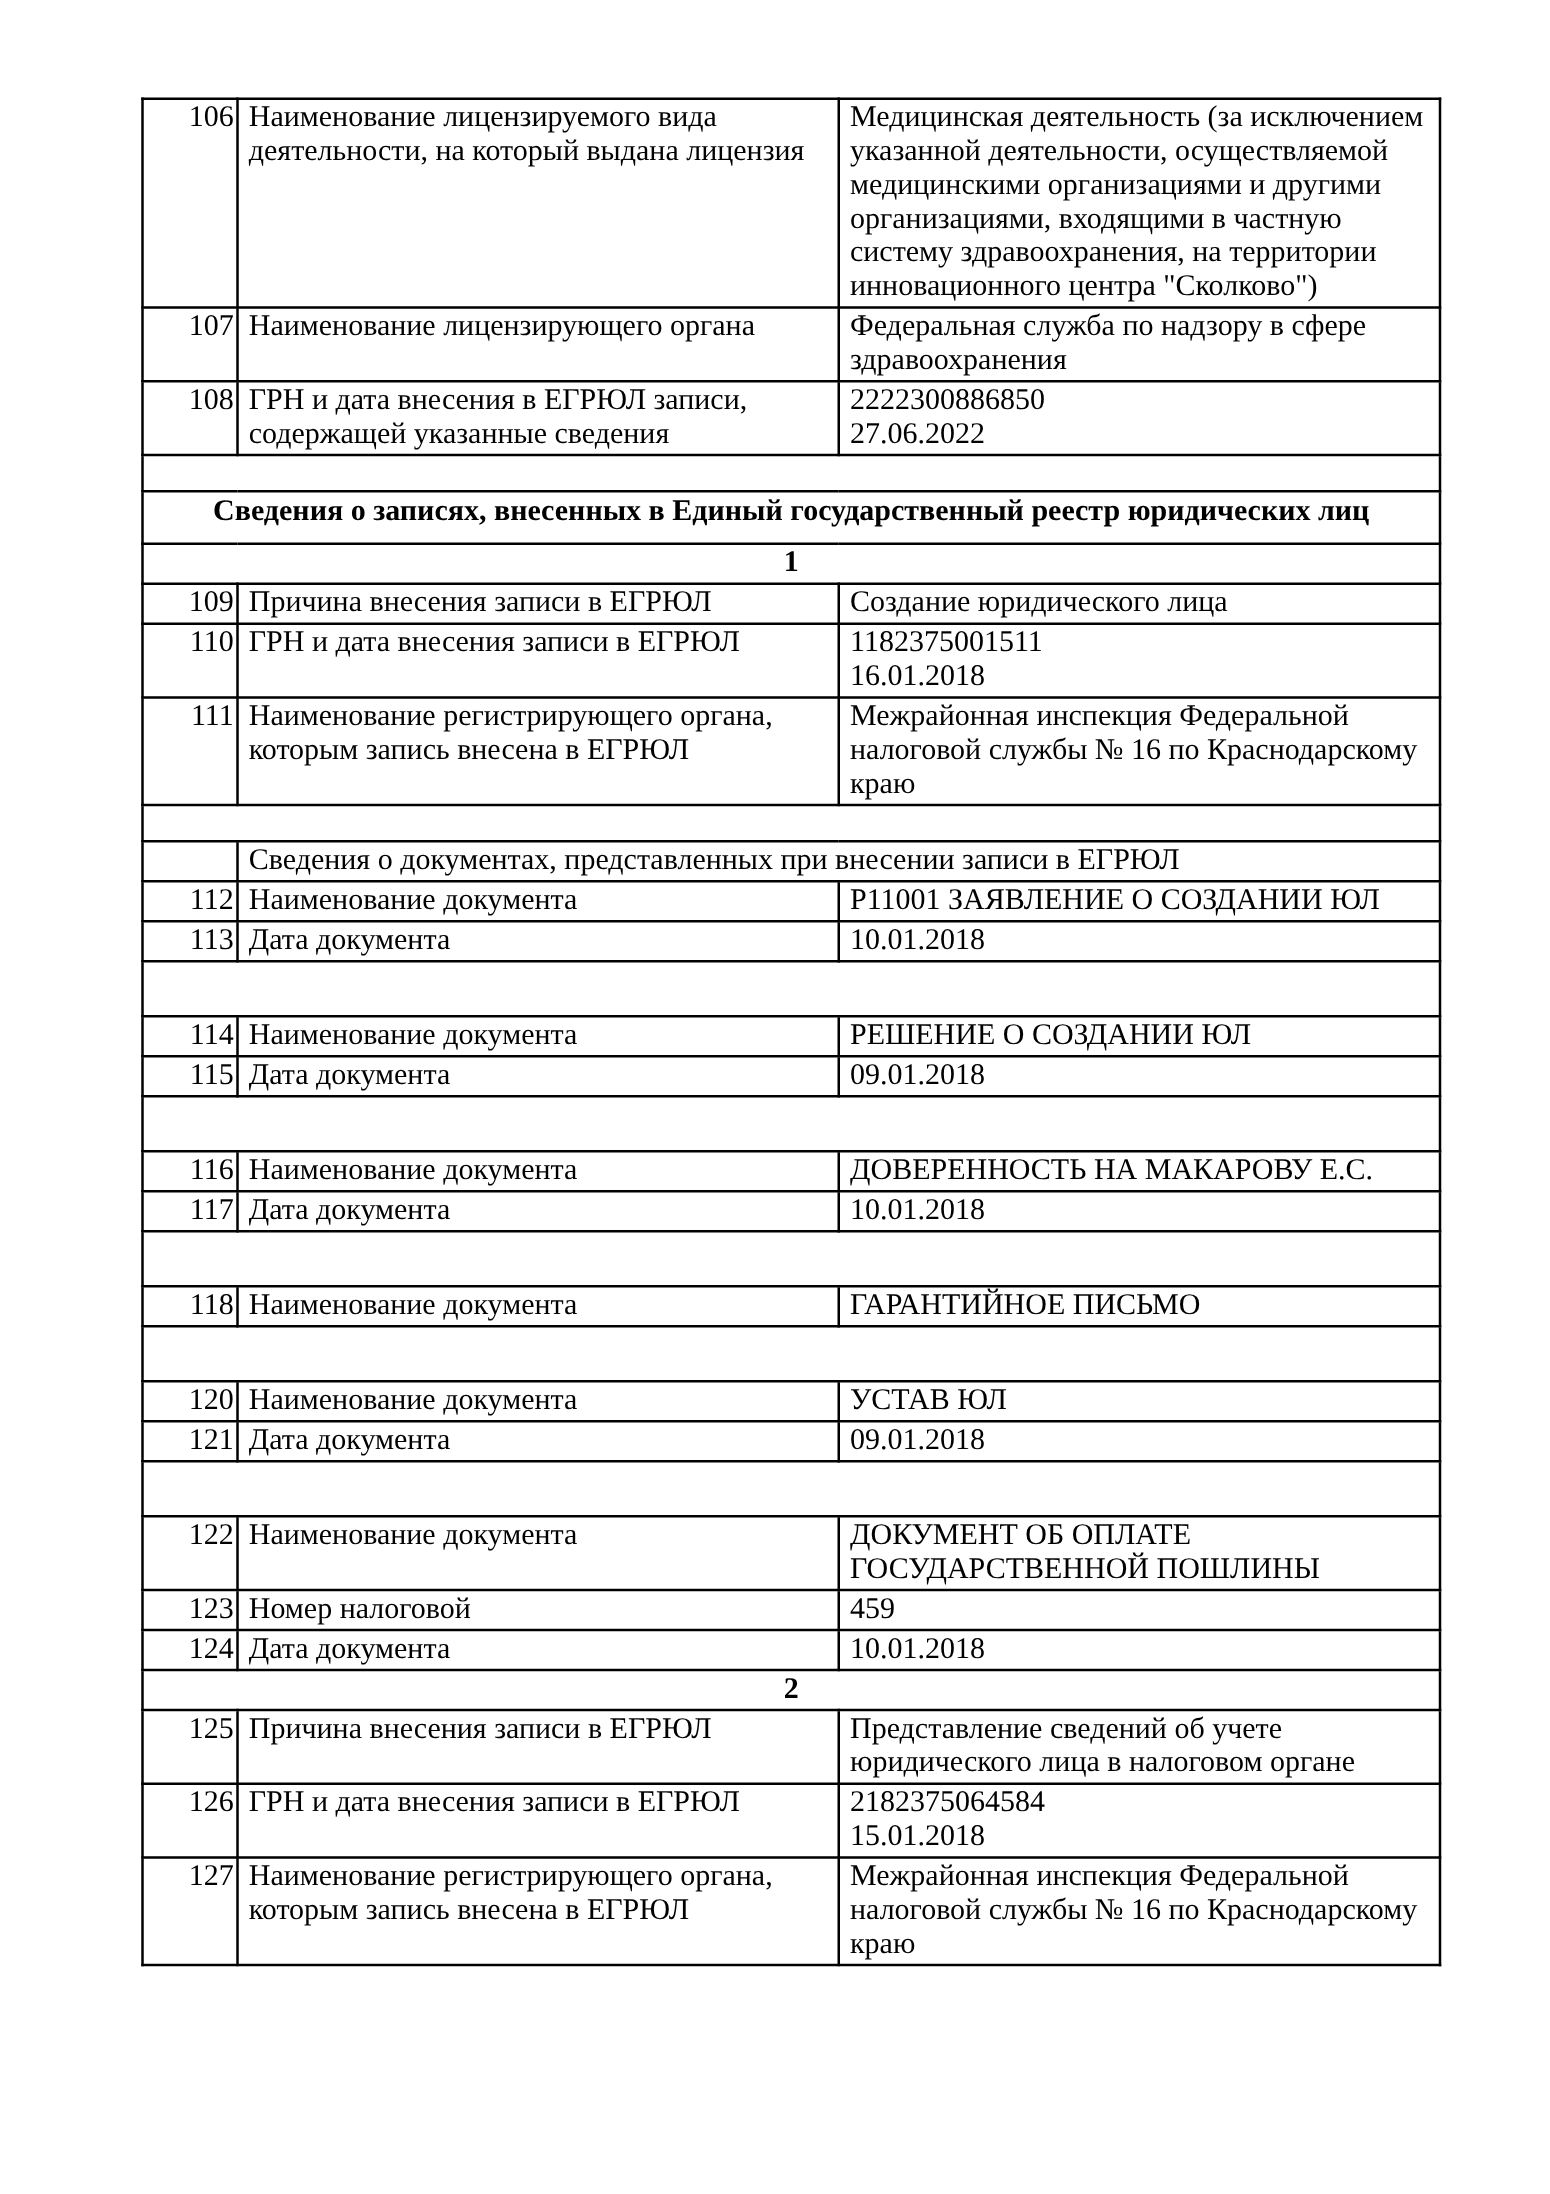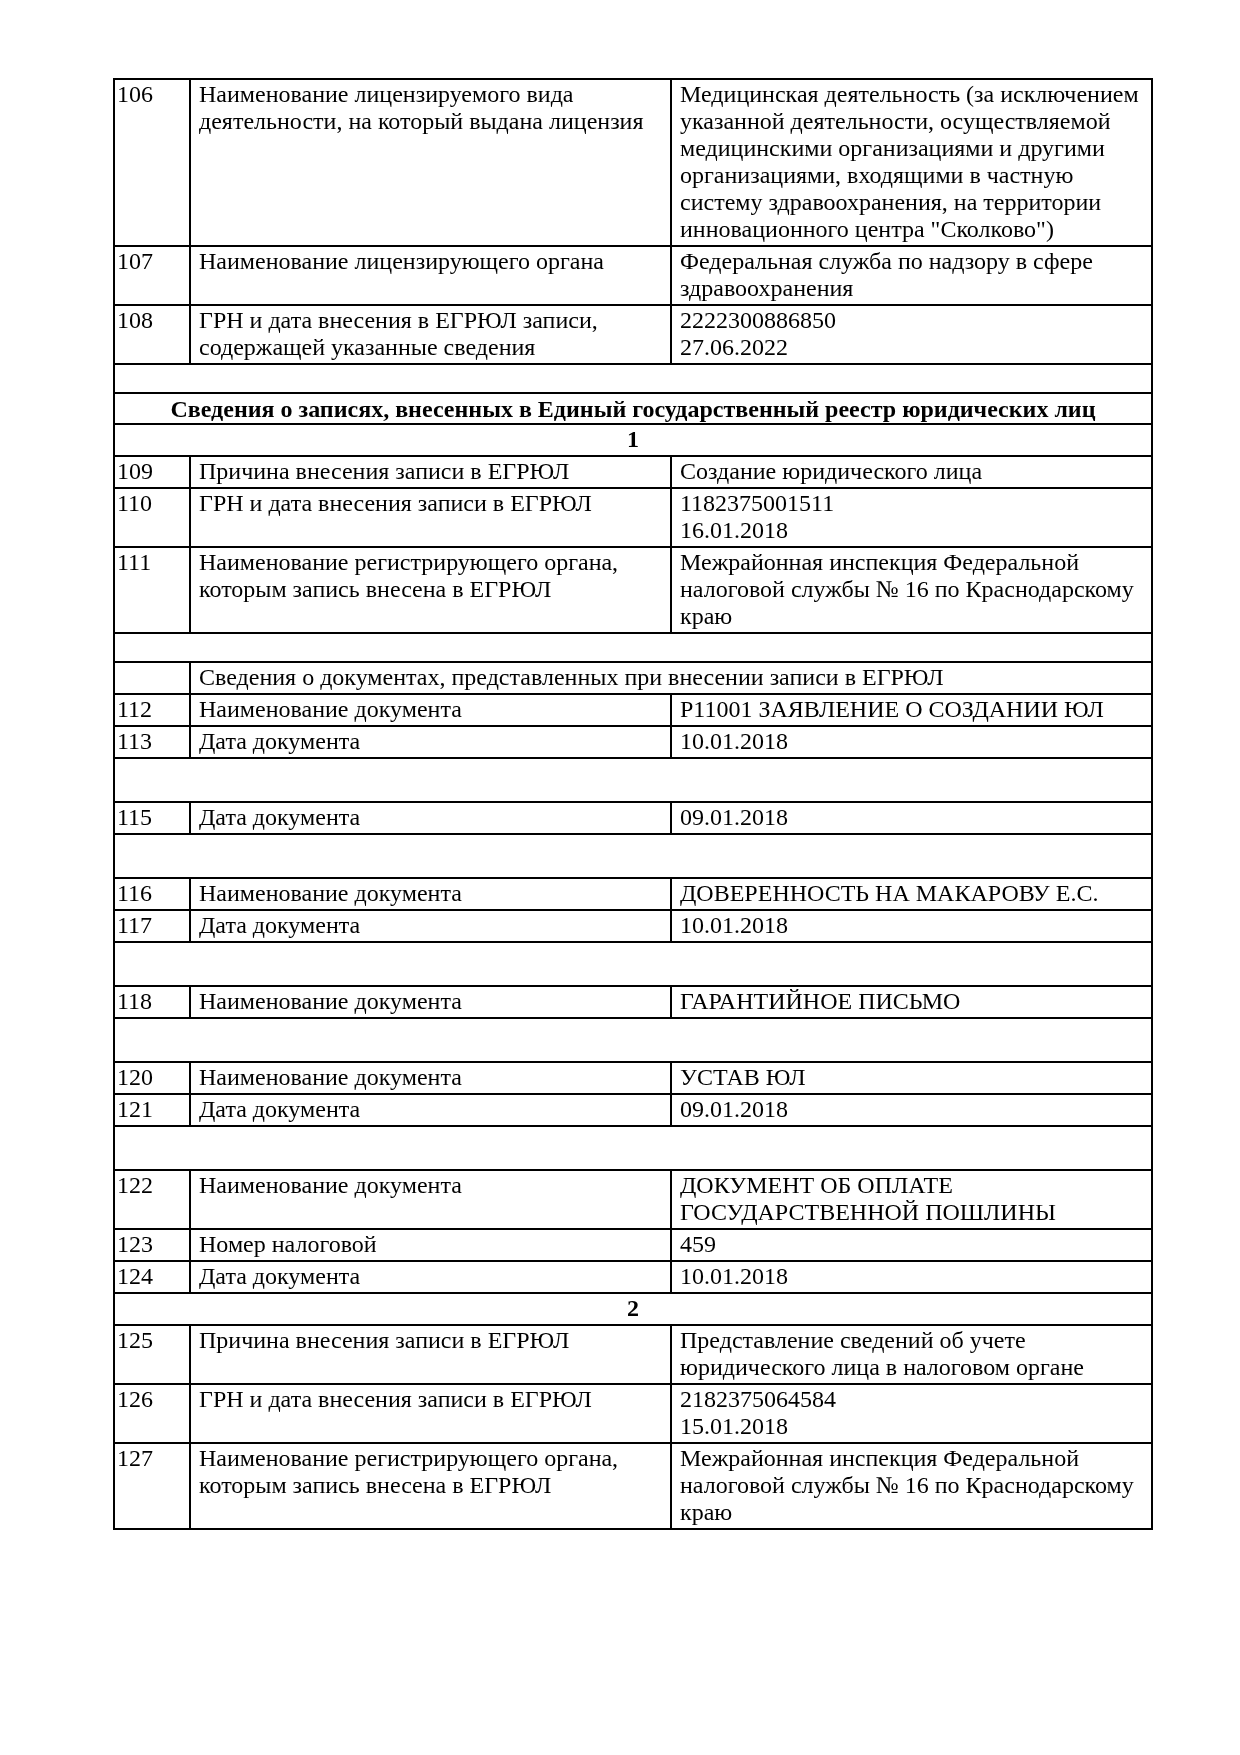--- a/index.html
+++ b/index.html
@@ -33,38 +33,38 @@
   col.c-num   { width: 76px; }
   col.c-label { width: 481px; }
   col.c-value { width: 481px; }
   td {
     border: 2px solid #000000;
     vertical-align: top;
     padding: 1px 7px 2px 8px;
     overflow: hidden;
   }
   td.num {
-    text-align: left;
+    text-align: right;
     padding: 1px 2px 2px 2px;
   }
   td.value {
     white-space: pre-line;
   }
   tr.gap td {
     height: 27px;
     padding: 0;
   }
   tr.gap-tall td {
     height: 42px;
     padding: 0;
   }
   tr.section-row td {
     font-weight: bold;
     text-align: center;
-    padding: 2px 4px 0 4px;
+    padding: 2px 4px 11px 4px;
   }
   tr.recnum-row td {
     font-weight: bold;
     text-align: center;
     padding: 1px 4px 2px 4px;
   }
   .footer {
     position: absolute;
     left: 113px;
     right: 89px;
@@ -160,20 +160,25 @@
       <tr>
         <td class="num">113</td>
         <td class="label">Дата документа</td>
         <td class="value">10.01.2018</td>
       </tr>
 
       <tr class="gap-tall">
           <td colspan="3"></td>
         </tr>
 
+      <tr>
+        <td class="num">114</td>
+        <td class="label">Наименование документа</td>
+        <td class="value">РЕШЕНИЕ О СОЗДАНИИ ЮЛ</td>
+      </tr>
 
       <tr>
         <td class="num">115</td>
         <td class="label">Дата документа</td>
         <td class="value">09.01.2018</td>
       </tr>
 
       <tr class="gap-tall">
           <td colspan="3"></td>
         </tr>

